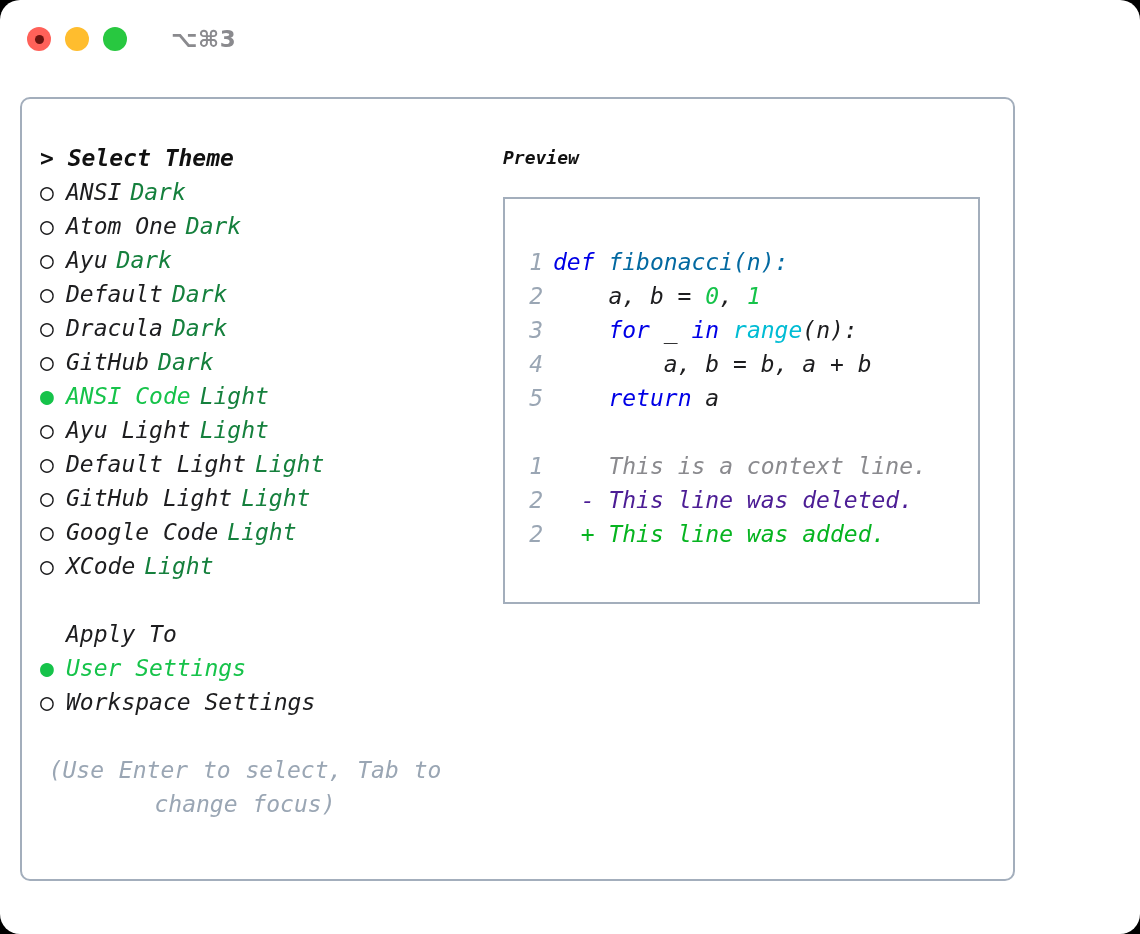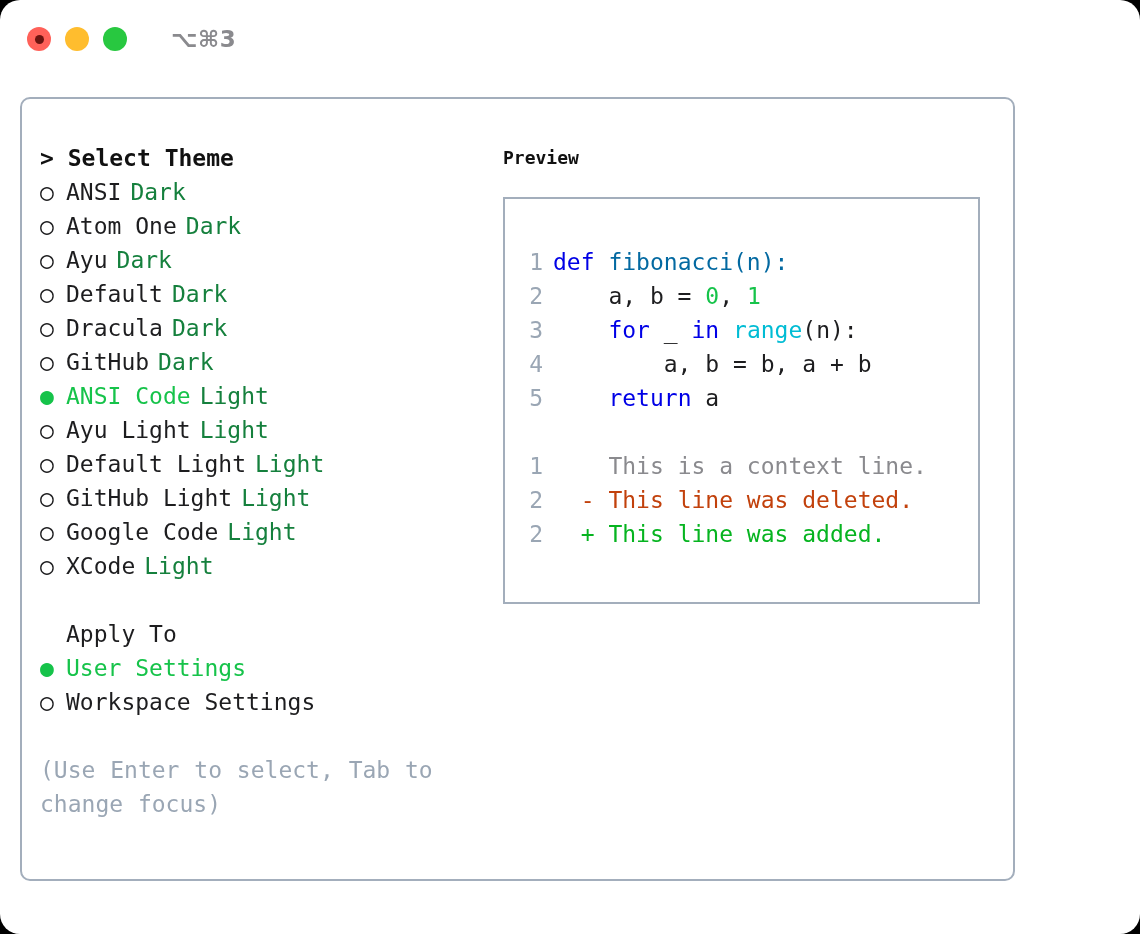--- a/index.html
+++ b/index.html
@@ -65,20 +65,21 @@
     border: 2px solid #a3aebc;
     border-radius: 10px;
     background: #ffffff;
   }
 
   .card-inner {
     position: relative;
     width: 100%;
     height: 100%;
     padding: 42px 0 0 16px;
+    font-style: italic;
   }
 
   
   .left-col {
     position: absolute;
     left: 18px;
     top: 42px;
     width: 450px;
   }
 
@@ -119,20 +120,21 @@
   }
 
   .spacer-row { height: 34px; }
 
   .hint {
     font-size: 23px;
     line-height: 34px;
     color: #9aa6b4;
     width: 410px;
     word-spacing: 1px;
+    text-align: center;
   }
 
   
   .right-col {
     position: absolute;
     left: 481px;
     top: 42px;
     width: 500px;
   }
   .preview-title {
@@ -166,21 +168,21 @@
   }
   .ctext { white-space: pre; }
 
   .tok-kw   { color: #0000e6; }
   .tok-fn   { color: #0369a1; }
   .tok-num  { color: #16c34a; }
   .tok-bi   { color: #00bcd4; }
   .tok-pl   { color: #1d1d1f; text-align: right; }
 
   .diff-ctx { color: #8a8a8e; }
-  .diff-del { color: #c2410c; }
+  .diff-del { color: #4c1d95; }
   .diff-add { color: #06b420; }
 
   .blank-line { height: 34px; }
 </style>
 </head>
 <body>
 
 <div class="window">
 
   <div class="titlebar">

